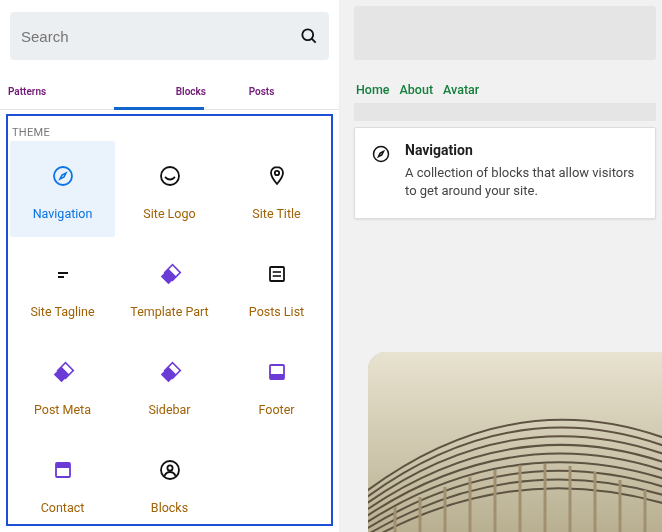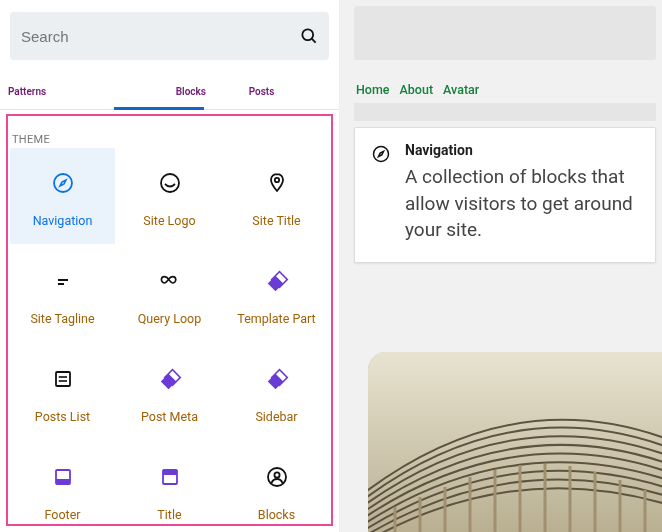--- a/index.html
+++ b/index.html
@@ -87,22 +87,22 @@
     left: 50%;
     transform: translateX(-50%);
     bottom: -1px;
     width: 90px;
     height: 3px;
     background: #1066cc;
   }
 
   .section {
     margin: 4px 6px 6px 6px;
-    padding: 15px 2px 4px 2px;
-    border: 2px solid #ec4899;
+    padding: 8px 2px 4px 2px;
+    border: 2px solid #1d4ed8;
     flex: 1;
     overflow: hidden;
   }
   .section-title {
     font-size: 11px;
     letter-spacing: .3px;
     color: #777;
     padding: 2px 2px 2px 2px;
     text-transform: uppercase;
   }
@@ -185,21 +185,21 @@
     height: 20px;
     margin-top: 2px;
   }
   .infocard .txt h4 {
     margin: 0 0 6px 0;
     font-size: 14px;
     font-weight: 700;
   }
   .infocard .txt p {
     margin: 0;
-    font-size: 19px;
+    font-size: 13px;
     color: #444;
     line-height: 1.4;
   }
 
   .photo {
     position: absolute;
     left: 28px;
     bottom: 0;
     right: 0;
     height: 180px;
@@ -268,28 +268,20 @@
             <span class="iconbox">
               <svg width="24" height="24" viewBox="0 0 24 24" style="color:#111">
                 <use href="#ic-equals-short"></use>
               </svg>
             </span>
             <span class="label">Site Tagline</span>
           </div>
           <div class="block">
             <span class="iconbox">
               <svg width="24" height="24" viewBox="0 0 24 24" style="color:#111">
-                <use href="#ic-infinity"></use>
-              </svg>
-            </span>
-            <span class="label">Query Loop</span>
-          </div>
-          <div class="block">
-            <span class="iconbox">
-              <svg width="24" height="24" viewBox="0 0 24 24" style="color:#111">
                 <use href="#ic-layers-purple"></use>
               </svg>
             </span>
             <span class="label">Template Part</span>
           </div>
           <div class="block">
             <span class="iconbox">
               <svg width="24" height="24" viewBox="0 0 24 24" style="color:#111">
                 <use href="#ic-list-box"></use>
               </svg>
@@ -319,21 +311,21 @@
               </svg>
             </span>
             <span class="label">Footer</span>
           </div>
           <div class="block">
             <span class="iconbox">
               <svg width="24" height="24" viewBox="0 0 24 24" style="color:#111">
                 <use href="#ic-layout-top"></use>
               </svg>
             </span>
-            <span class="label">Title</span>
+            <span class="label">Contact</span>
           </div>
           <div class="block">
             <span class="iconbox">
               <svg width="24" height="24" viewBox="0 0 24 24" style="color:#111">
                 <use href="#ic-person-circle"></use>
               </svg>
             </span>
             <span class="label">Blocks</span>
           </div>
         </div>

